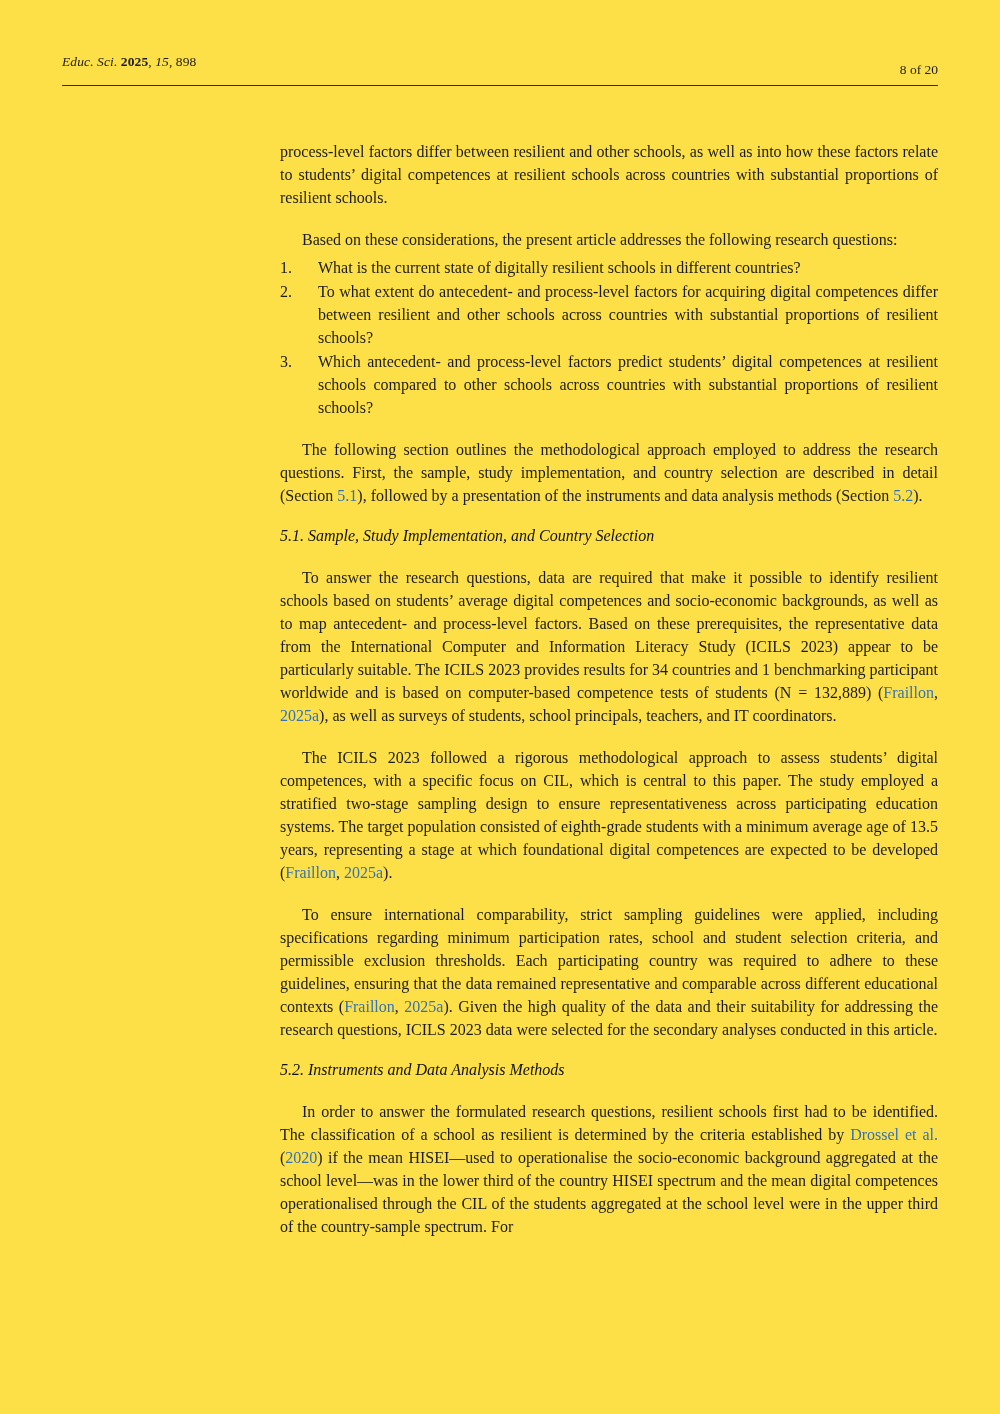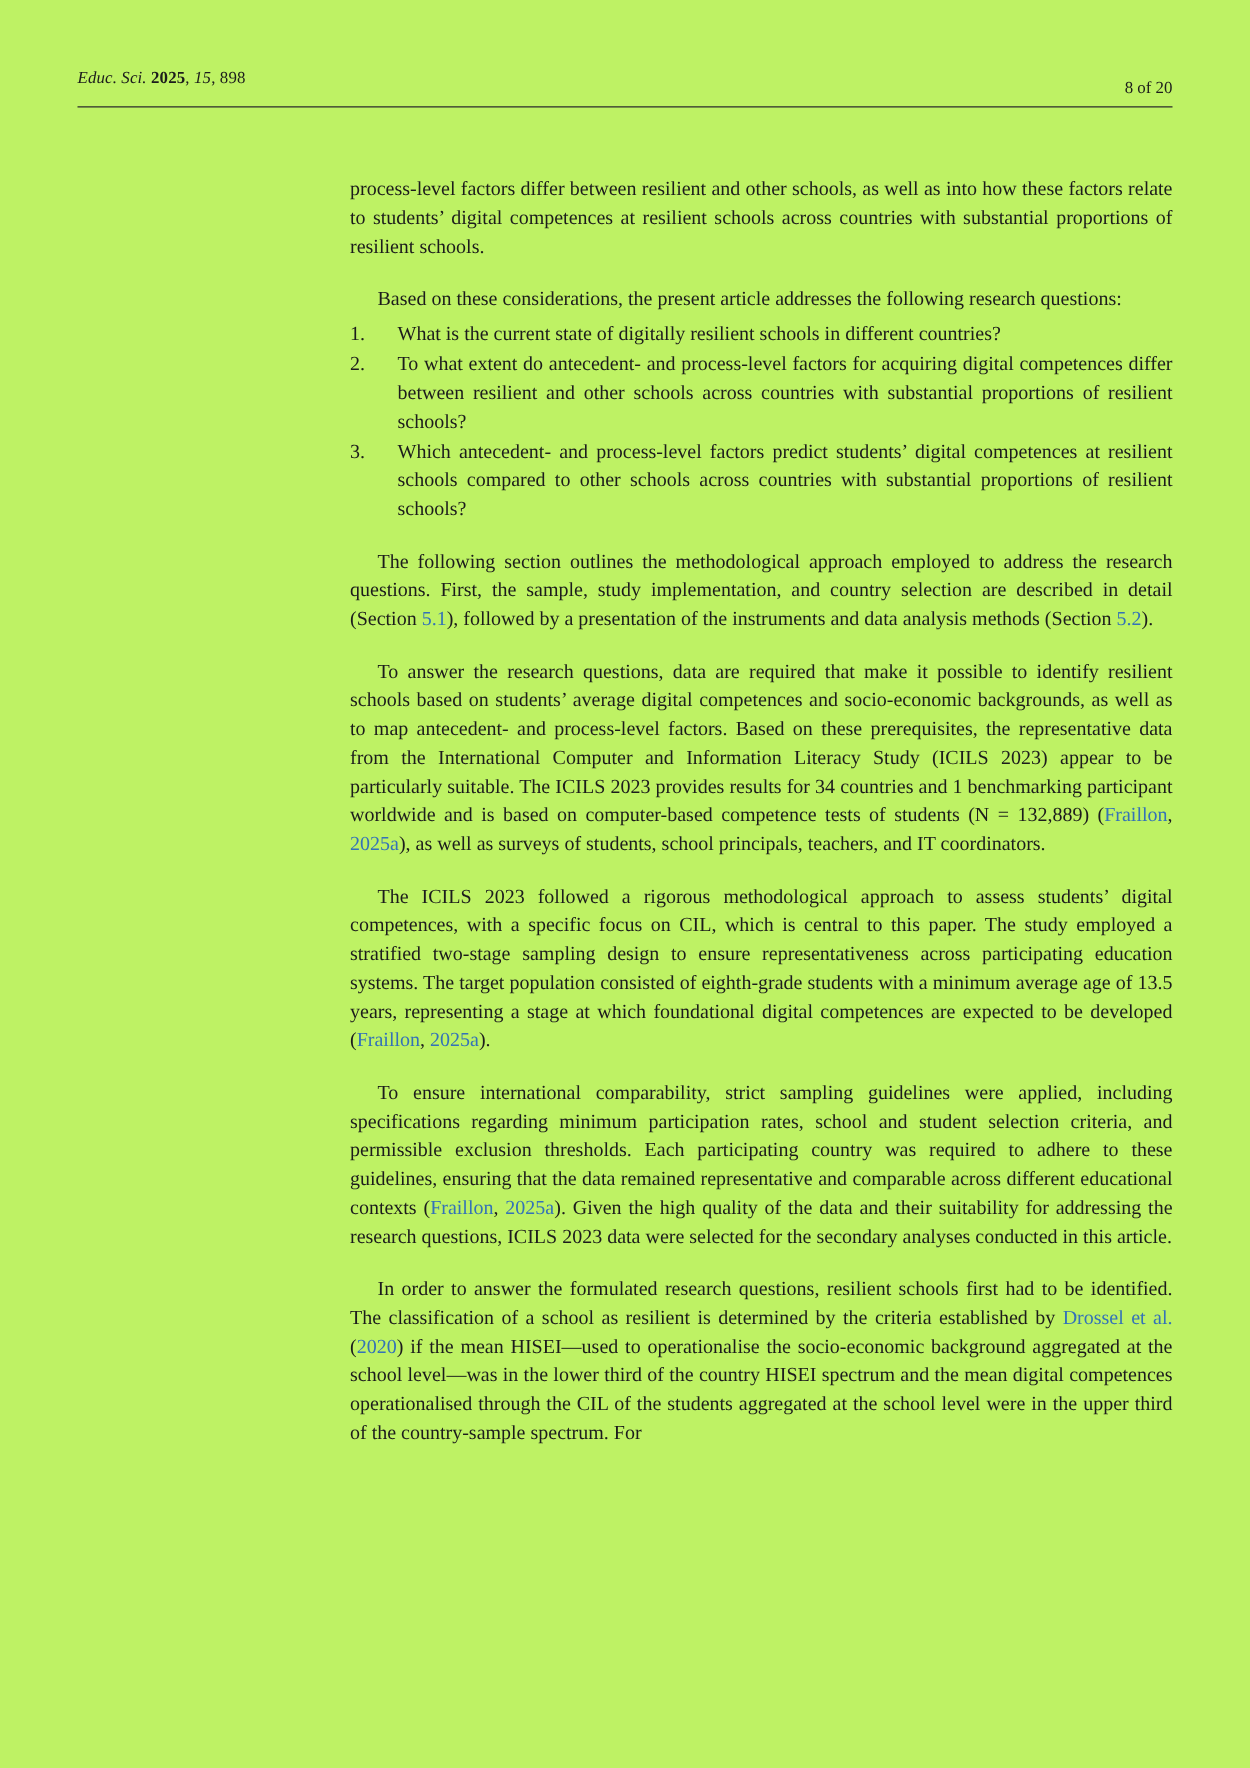--- a/index.html
+++ b/index.html
@@ -1,20 +1,20 @@
 <!DOCTYPE html>
 <html><head>
 <meta charset="utf-8">
 <style>
   * { margin:0; padding:0; box-sizing:border-box; }
   html,body { background:#ffffff; }
   .page {
     position:relative;
     width:1000px; height:1414px;
-    background:#bef264;
+    background:#fde047;
     font-family:"Liberation Serif", serif;
     color:#1c1c1c;
     overflow:hidden;
   }
   .page-header { position:absolute; top:0; left:0; right:0; height:90px; }
   .header-left  { position:absolute; left:62px;  top:54px; font-size:13.5px; letter-spacing:.1px; }
   .header-right { position:absolute; right:62px; top:62px; font-size:13.5px; }
   .header-rule  { position:absolute; left:62px; right:62px; top:85px; height:1px; background:#2b2b2b; }
 
   .article-body {
@@ -66,18 +66,20 @@
         <div class="list-item">
           <span class="marker">2.</span>
           <span class="item-text"><span>To what extent do antecedent- and process-level factors for acquiring digital competences differ between resilient and other schools across countries with substantial proportions of resilient schools?</span></span>
         </div>
         <div class="list-item">
           <span class="marker">3.</span>
           <span class="item-text"><span>Which antecedent- and process-level factors predict students’ digital competences at resilient schools compared to other schools across countries with substantial proportions of resilient schools?</span></span>
         </div>
       </div>
       <p class="para indent"><span>The following section outlines the methodological approach employed to address the research questions. First, the sample, study implementation, and country selection are described in detail (Section </span><a href="#" class="link">5.1</a><span>), followed by a presentation of the instruments and data analysis methods (Section </span><a href="#" class="link">5.2</a><span>).</span></p>
+      <h3 class="subsection-heading">5.1. Sample, Study Implementation, and Country Selection</h3>
       <p class="para indent"><span>To answer the research questions, data are required that make it possible to identify resilient schools based on students’ average digital competences and socio-economic backgrounds, as well as to map antecedent- and process-level factors. Based on these prerequisites, the representative data from the International Computer and Information Literacy Study (ICILS 2023) appear to be particularly suitable. The ICILS 2023 provides results for 34 countries and 1 benchmarking participant worldwide and is based on computer-based competence tests of students (N = 132,889) (</span><a href="#" class="link">Fraillon</a><span>, </span><a href="#" class="link">2025a</a><span>), as well as surveys of students, school principals, teachers, and IT coordinators.</span></p>
       <p class="para indent"><span>The ICILS 2023 followed a rigorous methodological approach to assess students’ digital competences, with a specific focus on CIL, which is central to this paper. The study employed a stratified two-stage sampling design to ensure representativeness across participating education systems. The target population consisted of eighth-grade students with a minimum average age of 13.5 years, representing a stage at which foundational digital competences are expected to be developed (</span><a href="#" class="link">Fraillon</a><span>, </span><a href="#" class="link">2025a</a><span>).</span></p>
       <p class="para indent"><span>To ensure international comparability, strict sampling guidelines were applied, including specifications regarding minimum participation rates, school and student selection criteria, and permissible exclusion thresholds. Each participating country was required to adhere to these guidelines, ensuring that the data remained representative and comparable across different educational contexts (</span><a href="#" class="link">Fraillon</a><span>, </span><a href="#" class="link">2025a</a><span>). Given the high quality of the data and their suitability for addressing the research questions, ICILS 2023 data were selected for the secondary analyses conducted in this article.</span></p>
+      <h3 class="subsection-heading">5.2. Instruments and Data Analysis Methods</h3>
       <p class="para indent"><span>In order to answer the formulated research questions, resilient schools first had to be identified. The classification of a school as resilient is determined by the criteria established by </span><a href="#" class="link">Drossel et al.</a><span> (</span><a href="#" class="link">2020</a><span>) if the mean HISEI—used to operationalise the socio-economic background aggregated at the school level—was in the lower third of the country HISEI spectrum and the mean digital competences operationalised through the CIL of the students aggregated at the school level were in the upper third of the country-sample spectrum. For</span></p>
     </main>
 </div>
 
 </body></html>

